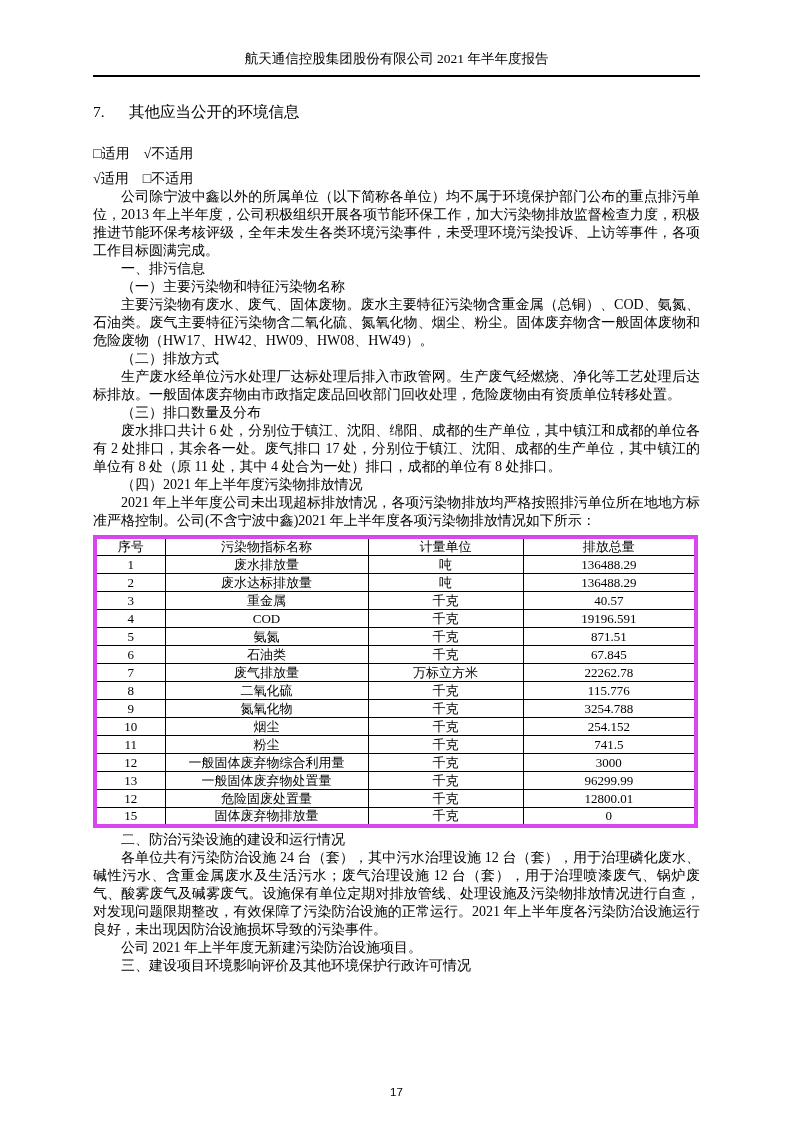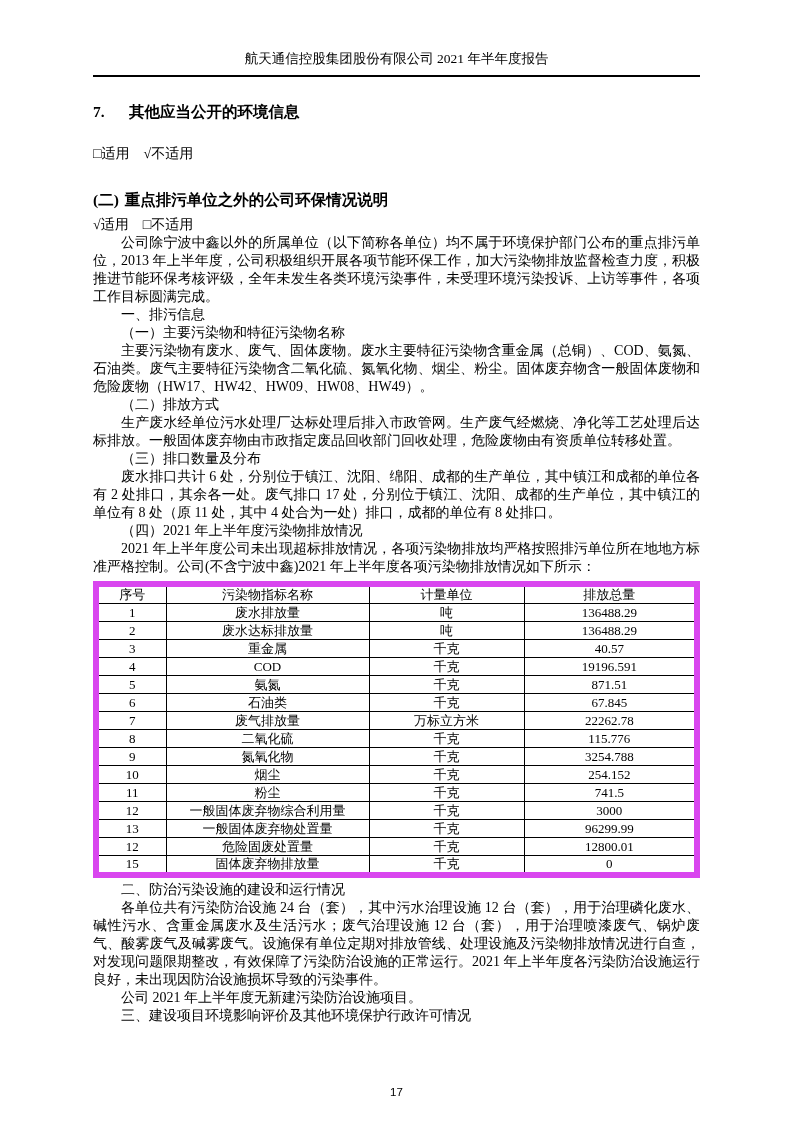--- a/index.html
+++ b/index.html
@@ -17,21 +17,21 @@
   .doc-header {
     text-align:center;
     font-size:13.5px;
     line-height:17px;
     padding-bottom:8px;
     border-bottom:2px solid #000;
   }
 
   .sec7-heading {
     margin-top:25px;
-    font-weight:bold;
+    font-weight:normal;
     font-size:15.5px;
     line-height:19px;
   }
   .sec7-heading .sec-num { display:inline-block; width:36px; }
 
   .applicability {
     margin-top:24px;
     font-size:14px;
     line-height:18px;
     white-space:pre-wrap;
@@ -56,21 +56,21 @@
     font-size:14px;
     line-height:18px;
     text-align:justify;
     text-indent:2em;
   }
 
   table.emissions {
     border-collapse:collapse;
     width:601px;
     margin-top:5px;
-    border:6px solid #d946ef;
+    border:4px solid #d946ef;
     table-layout:fixed;
   }
   table.emissions th, table.emissions td {
     border:1px solid #000;
     font-weight:normal;
     font-size:13px;
     line-height:16px;
     height:18px;
     text-align:center;
     padding:0 2px;
@@ -96,23 +96,20 @@
 
     <header class="doc-header">
       <span>航天通信控股集团股份有限公司 2021 年半年度报告</span>
     </header>
 
     <div class="sec7-heading">
       <span class="sec-num">7.</span><span>其他应当公开的环境信息</span>
     </div>
     <div class="applicability">□适用　√不适用</div>
 
-    <div class="sec-env-heading">
-      <span class="env-num">(二)</span><span>重点排污单位之外的公司环保情况说明</span>
-    </div>
     <div class="applicability2">√适用　□不适用</div>
 
     <div class="body-text">
 
         <p>公司除宁波中鑫以外的所属单位（以下简称各单位）均不属于环境保护部门公布的重点排污单位，2013 年上半年度，公司积极组织开展各项节能环保工作，加大污染物排放监督检查力度，积极推进节能环保考核评级，全年未发生各类环境污染事件，未受理环境污染投诉、上访等事件，各项工作目标圆满完成。</p>
 
         <p>一、排污信息</p>
 
         <p>（一）主要污染物和特征污染物名称</p>
 

